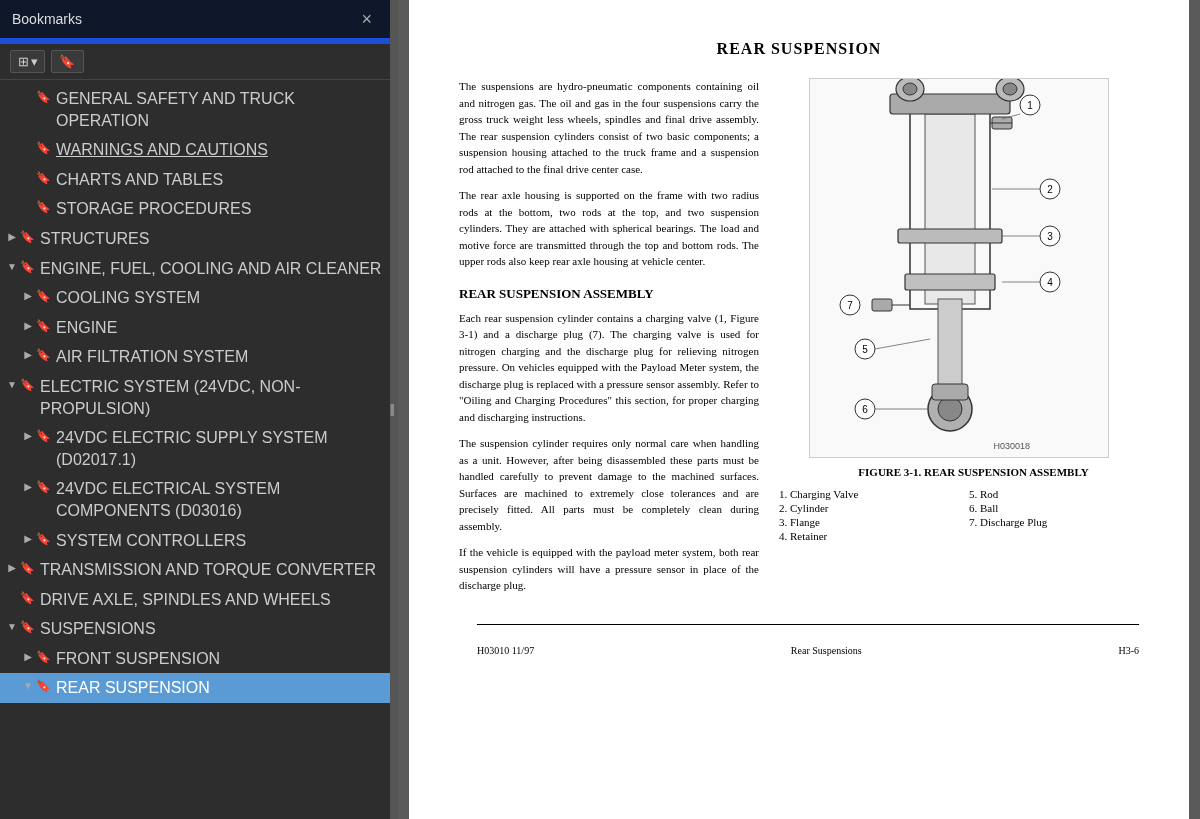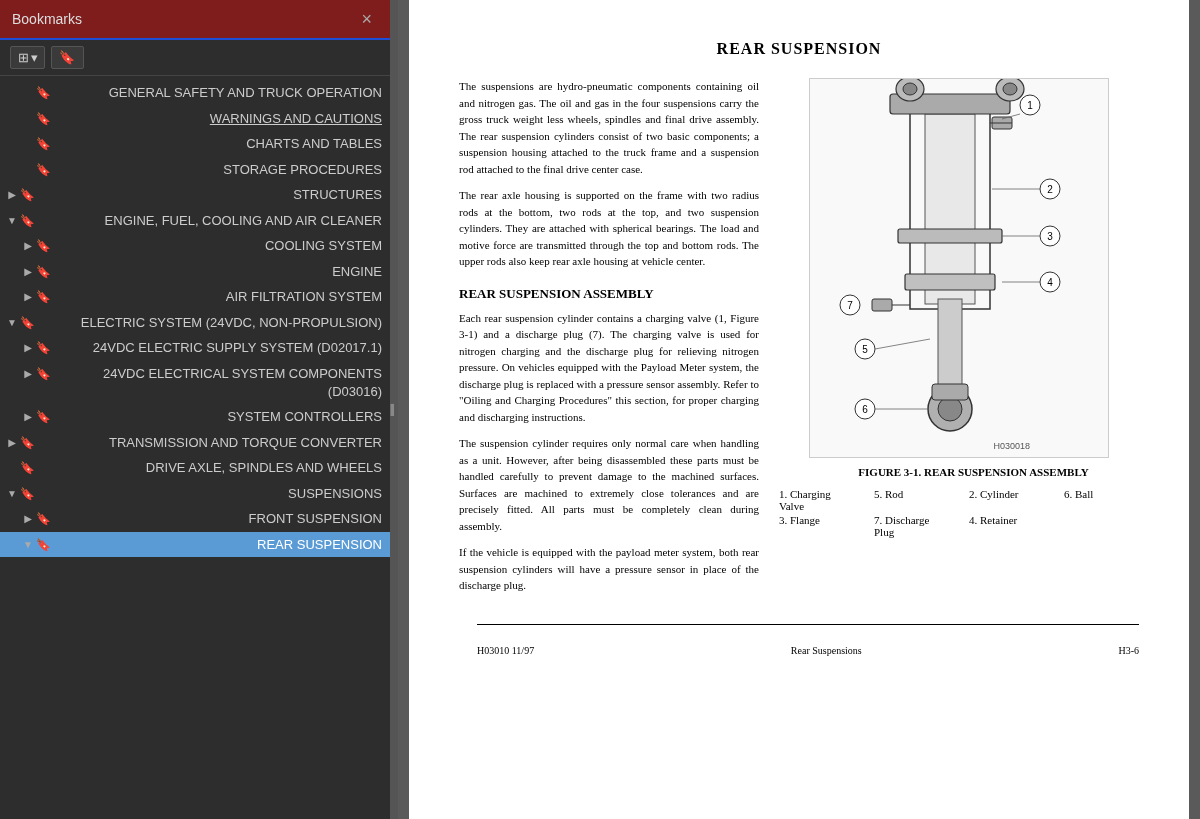--- a/index.html
+++ b/index.html
@@ -15,22 +15,22 @@
       height: 819px;
       overflow: hidden;
       color: #ccc;
     }
 
     #sidebar-header {
       display: flex;
       align-items: center;
       justify-content: space-between;
       padding: 8px 12px;
-      background: #7f1d1d;
-      border-bottom: 2px solid #1d4ed8;
+      background: #0f172a;
+      border-bottom: 6px solid #1d4ed8;
       min-height: 40px;
     }
 
     #sidebar-title {
       color: #ddd;
       font-size: 14px;
       font-weight: normal;
     }
 
     #sidebar-close {
@@ -101,22 +101,21 @@
       min-width: 16px;
       font-size: 12px;
       color: #888;
       margin-top: 1px;
       text-align: center;
       margin-right: 4px;
     }
 
     .item-label {
       flex: 1;
-      font-size: 13px;
-      text-align: right;
+      font-size: 16px;
     }
 
     .item-label.underline { text-decoration: underline; }
 
     .indent-1 { padding-left: 20px; }
 
     
     #divider {
       width: 8px;
       background: #555;
@@ -208,21 +207,21 @@
       font-weight: bold;
       text-align: center;
       margin-top: 8px;
       margin-bottom: 6px;
       margin-left: 29px;
     }
 
     .parts-list {
       font-size: 11px;
       display: grid;
-      grid-template-columns: 1fr 1fr 1fr 1fr;
+      grid-template-columns: 1fr 1fr;
       gap: 2px 20px;
       width: 100%;
       margin-top: 4px;
     }
 
     .parts-list span { display: block; }
 
     .page-footer {
       display: flex;
       justify-content: space-between;

